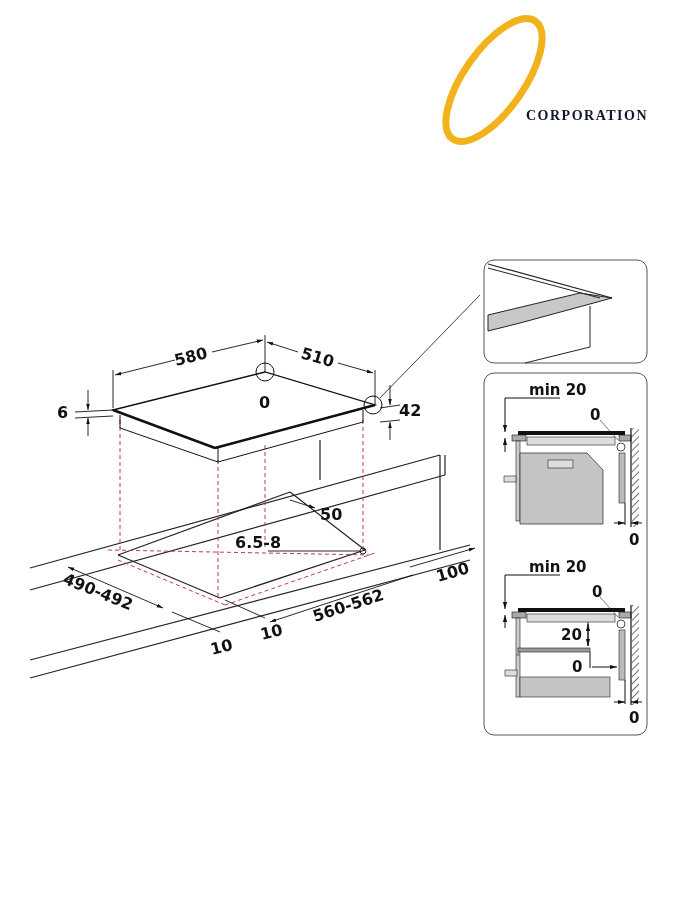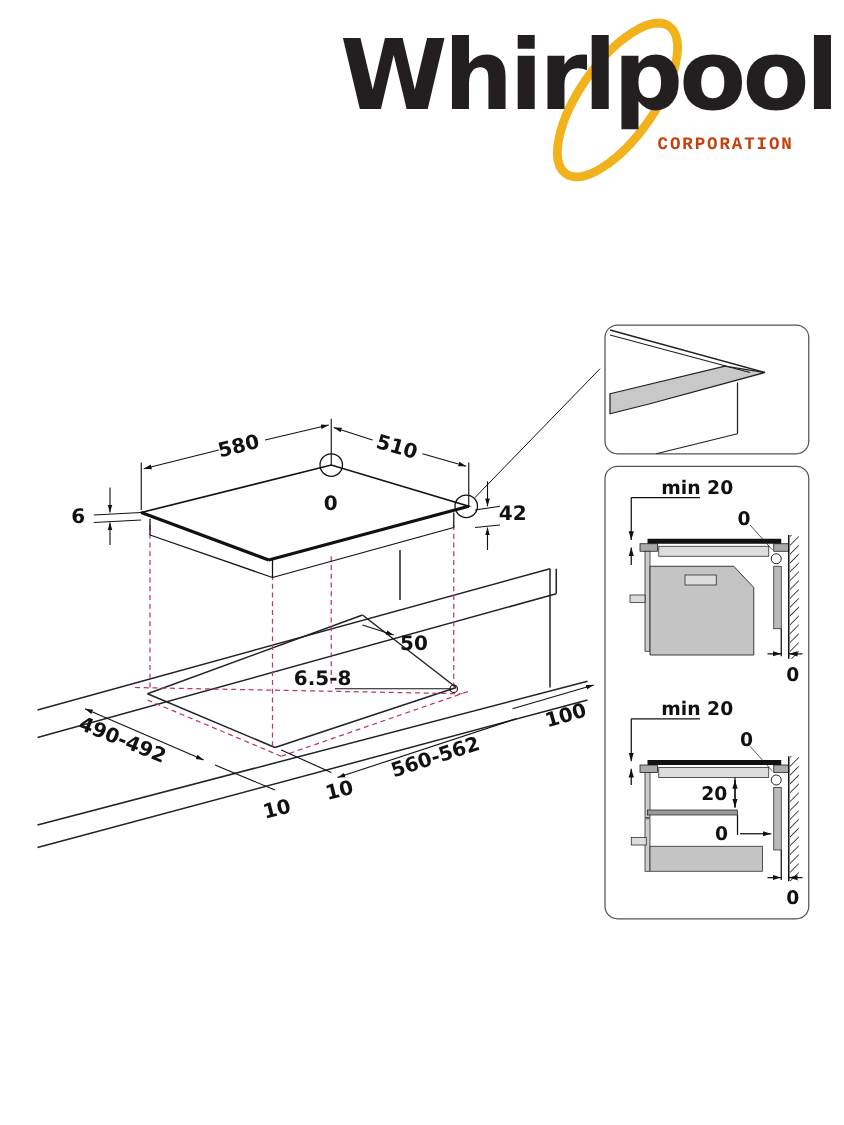--- a/index.html
+++ b/index.html
@@ -1,30 +1,29 @@
 <!DOCTYPE html>
 <html><head>
 <meta charset="utf-8">
 <style>
   html, body { margin:0; padding:0; background:#ffffff; }
   body { width:675px; height:900px; position:relative; overflow:hidden; font-family:"DejaVu Sans", sans-serif; }
   .logo { position:absolute; left:262px; top:12px; width:410px; height:140px; }
   .logo-word { position:absolute; left:10px; top:10px; font-family:"DejaVu Sans", sans-serif; font-weight:bold; font-size:78px; letter-spacing:-3px; color:#231f20; line-height:1; }
-  .logo-sub { position:absolute; left:264px; top:96px; font-family:Liberation Mono, monospace; font-weight:bold; font-size:14px; letter-spacing:1.5px; color:#c2410c; }
+  .logo-sub { position:absolute; left:264px; top:96px; font-family:Liberation Serif, serif; font-weight:bold; font-size:14px; letter-spacing:1.5px; color:#0f172a; }
   svg.main { position:absolute; left:0; top:0; }
   .lbl { font-family:"DejaVu Sans", sans-serif; font-weight:bold; fill:#111; }
 </style>
 </head>
 <body>
 
 <div class="logo">
   <svg width="410" height="140" style="position:absolute;left:0;top:0">
     <ellipse cx="232" cy="68" rx="30" ry="72" transform="rotate(35 232 68)" fill="none" stroke="#f2b21c" stroke-width="7"></ellipse>
   </svg>
-  <div class="logo-word">Whirlpool</div>
   <div class="logo-sub">CORPORATION</div>
 </div>
 
 <svg class="main" width="675" height="900">
   <defs>
     <marker id="ar" viewBox="0 0 10 10" refX="10" refY="5" markerWidth="7" markerHeight="7" orient="auto-start-reverse">
       <path d="M0,2 L10,5 L0,8 z" fill="#111"></path>
     </marker>
     <pattern id="hatch" width="5" height="5" patternUnits="userSpaceOnUse" patternTransform="rotate(45)">
       <line x1="0" y1="0" x2="0" y2="5" stroke="#111" stroke-width="1.2"></line>

